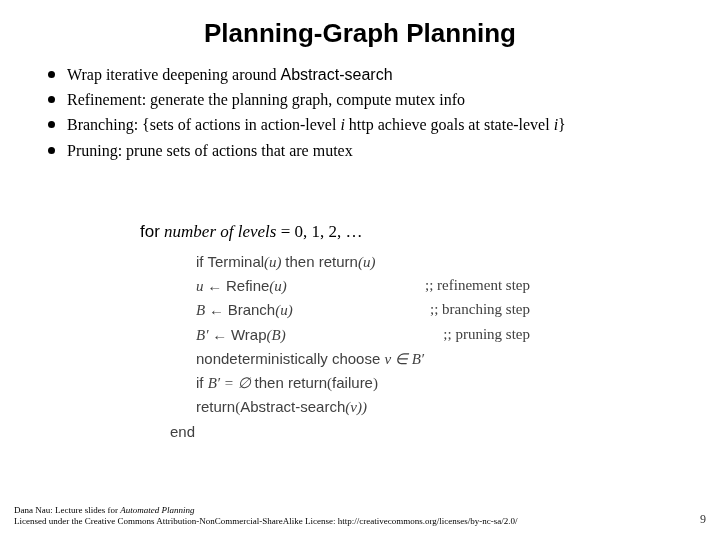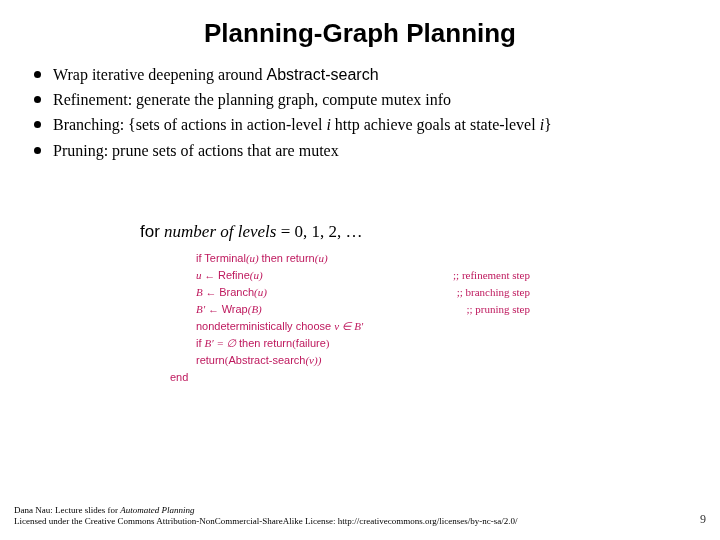--- a/index.html
+++ b/index.html
@@ -14,21 +14,21 @@
   }
   .title {
     font-family: Arial, Helvetica, sans-serif;
     font-weight: bold;
     font-size: 26px;
     text-align: center;
     padding-top: 18px;
     padding-bottom: 14px;
   }
   .bullets {
-    padding-left: 34px;
+    padding-left: 48px;
     padding-right: 20px;
   }
   .bullet-row {
     display: flex;
     align-items: flex-start;
     font-size: 16px;
     line-height: 1.45;
     margin-bottom: 2px;
   }
   .dot {
@@ -47,22 +47,22 @@
     margin-top: 60px;
     margin-left: 140px;
     font-size: 17px;
   }
   .for-line .kw { font-family: Arial, Helvetica, sans-serif; }
   .for-line .expr { font-style: italic; }
   .pseudo {
     margin-top: 8px;
     margin-left: 170px;
     font-family: Georgia, "Times New Roman", serif;
-    color: #be185d;
-    font-size: 11px;
+    color: #404040;
+    font-size: 15px;
     line-height: 1.55;
   }
   .pseudo .row { display: flex; }
   .pseudo .ind1 { padding-left: 26px; }
   .pseudo .code { white-space: pre; }
   .pseudo .cmt { margin-left: auto; padding-left: 30px; white-space: nowrap; }
   .pseudo-wrap { width: 360px; }
   .sf { font-family: Arial, Helvetica, sans-serif; }
   .footer {
     position: absolute;

